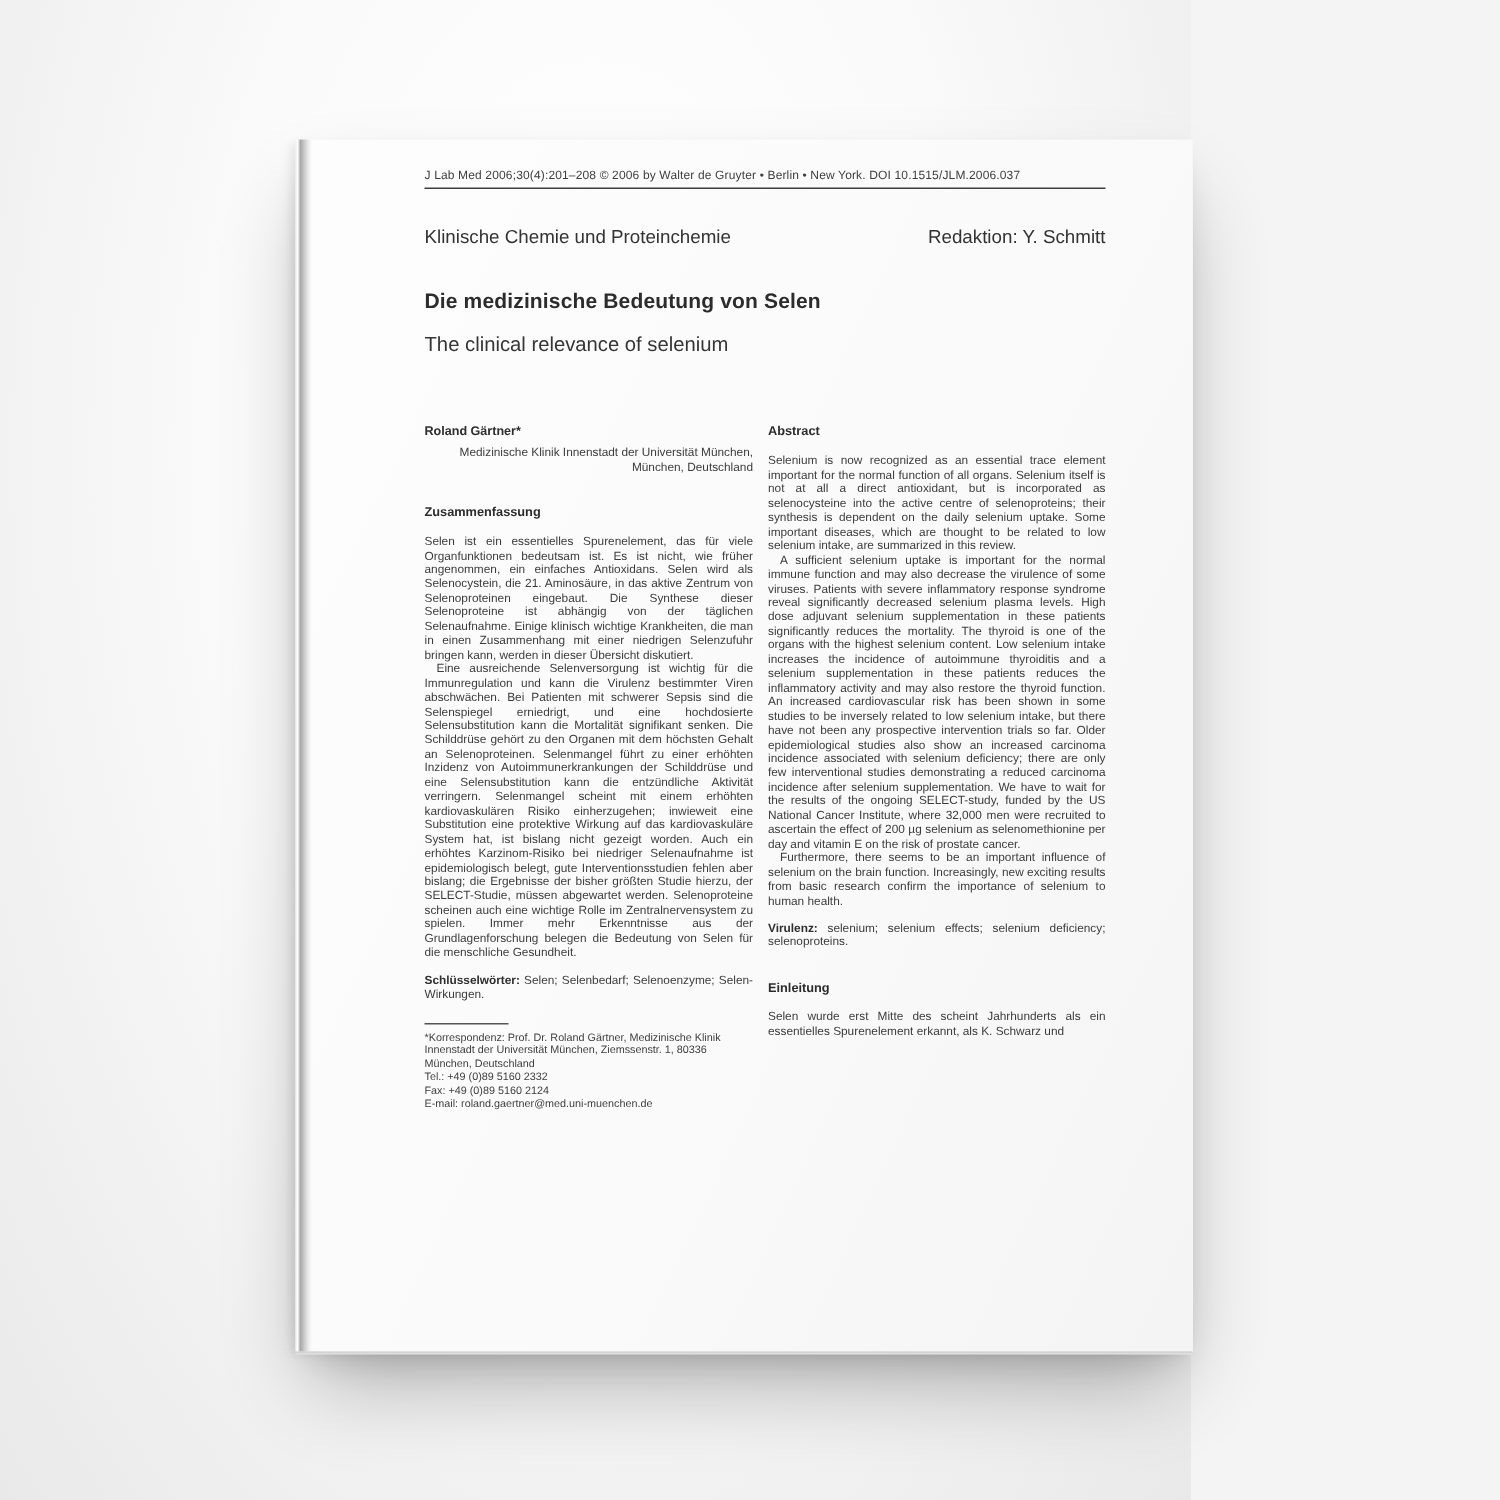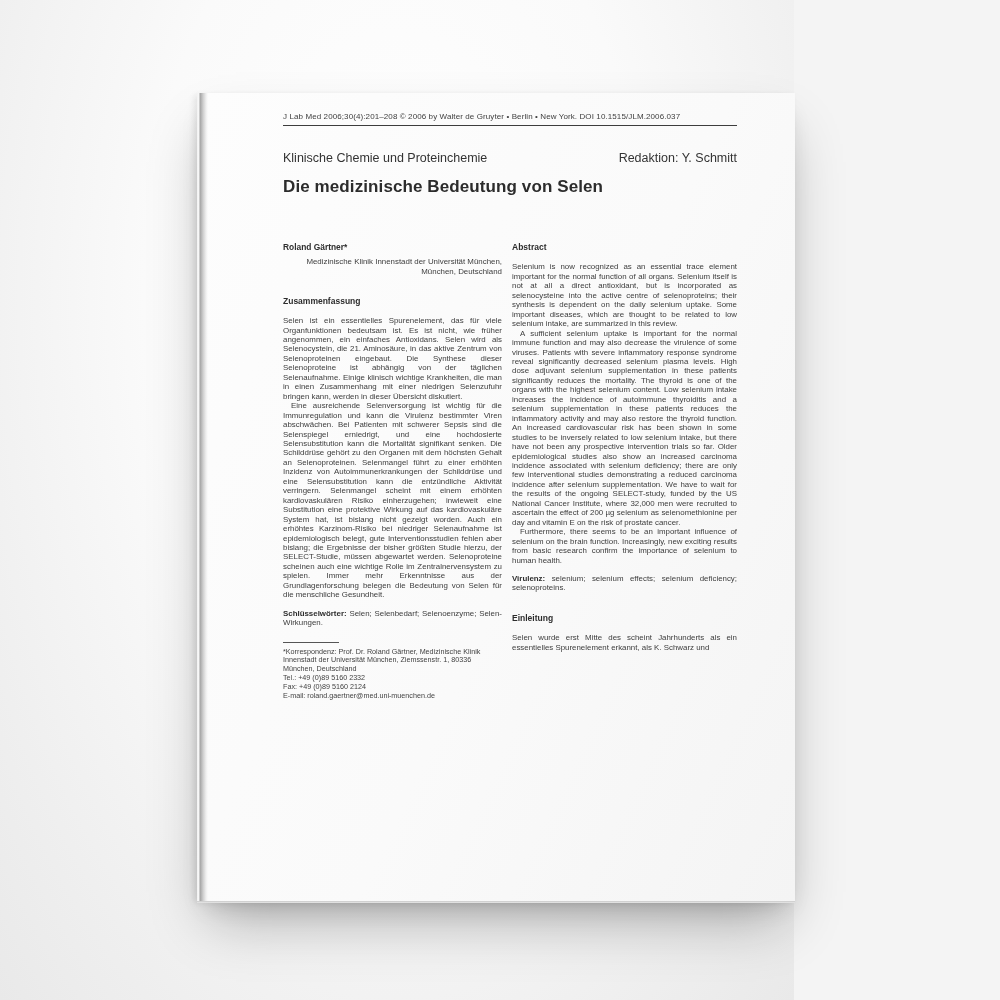--- a/index.html
+++ b/index.html
@@ -28,21 +28,21 @@
     position:absolute;left:0;right:0;bottom:-2px;height:2px;
     background:linear-gradient(180deg,#c9c9c9,#e8e8e8);
   }
   .content{
     position:absolute;left:86px;top:19px;width:454px;
     color:#3a3a3a;
   }
   .cite{font-size:8px;letter-spacing:0.1px;color:#404040;white-space:nowrap;}
   .header-rule{border-top:1.2px solid #3d3d3d;margin-top:4px;}
   .section-row{display:flex;justify-content:space-between;margin-top:25px;font-size:12.5px;color:#333;}
-  .title-de{margin:12px 0 0 0;font-size:17px;font-weight:700;color:#2c2c2c;letter-spacing:0.1px;}
+  .title-de{margin:27px 0 0 0;font-size:14px;font-weight:700;color:#2c2c2c;letter-spacing:0.1px;}
   .title-en{margin-top:14px;font-size:13.5px;color:#363636;}
   .columns{display:flex;gap:10px;margin-top:46px;}
   .col-left{width:219px;}
   .col-right{width:225px;}
   .body-txt{font-size:7.9px;line-height:9.45px;text-align:justify;hyphens:auto;color:#3c3c3c;}
   p{margin:0;}
   .para{margin-top:0;}
   .para.indent{text-indent:8px;margin-top:0;}
   .author-name{font-size:8.4px;font-weight:700;color:#2e2e2e;margin-bottom:5px;}
   .affil{font-size:7.9px;line-height:9.6px;text-align:right;color:#3c3c3c;}
@@ -67,20 +67,21 @@
 
       <div class="cite">J Lab Med 2006;30(4):201–208 © 2006 by Walter de Gruyter • Berlin • New York. DOI 10.1515/JLM.2006.037</div>
       <div class="header-rule"></div>
 
       <div class="section-row">
         <span>Klinische Chemie und Proteinchemie</span>
         <span>Redaktion: Y. Schmitt</span>
       </div>
 
       <h1 class="title-de">Die medizinische Bedeutung von Selen</h1>
+      <div class="title-en">The clinical relevance of selenium</div>
 
       <div class="columns">
 
         <div class="col-left body-txt" lang="de">
           <div class="author-name">Roland Gärtner*</div>
           <div class="affil">Medizinische Klinik Innenstadt der Universität München, München, Deutschland</div>
 
           <div class="subhead mt-sub">Zusammenfassung</div>
           <p class="para mt-par">Selen ist ein essentielles Spurenelement, das für viele Organfunktionen bedeutsam ist. Es ist nicht, wie früher angenommen, ein einfaches Antioxidans. Selen wird als Selenocystein, die 21. Aminosäure, in das aktive Zentrum von Selenoproteinen eingebaut. Die Synthese dieser Selenoproteine ist abhängig von der täglichen Selenaufnahme. Einige klinisch wichtige Krankheiten, die man in einen Zusammenhang mit einer niedrigen Selenzufuhr bringen kann, werden in dieser Übersicht diskutiert.</p>
           <p class="para indent">Eine ausreichende Selenversorgung ist wichtig für die Immunregulation und kann die Virulenz bestimmter Viren abschwächen. Bei Patienten mit schwerer Sepsis sind die Selenspiegel erniedrigt, und eine hochdosierte Selensubstitution kann die Mortalität signifikant senken. Die Schilddrüse gehört zu den Organen mit dem höchsten Gehalt an Selenoproteinen. Selenmangel führt zu einer erhöhten Inzidenz von Autoimmunerkrankungen der Schilddrüse und eine Selensubstitution kann die entzündliche Aktivität verringern. Selenmangel scheint mit einem erhöhten kardiovaskulären Risiko einherzugehen; inwieweit eine Substitution eine protektive Wirkung auf das kardiovaskuläre System hat, ist bislang nicht gezeigt worden. Auch ein erhöhtes Karzinom-Risiko bei niedriger Selenaufnahme ist epidemiologisch belegt, gute Interventionsstudien fehlen aber bislang; die Ergebnisse der bisher größten Studie hierzu, der SELECT-Studie, müssen abgewartet werden. Selenoproteine scheinen auch eine wichtige Rolle im Zentralnervensystem zu spielen. Immer mehr Erkenntnisse aus der Grundlagenforschung belegen die Bedeutung von Selen für die menschliche Gesundheit.</p>

